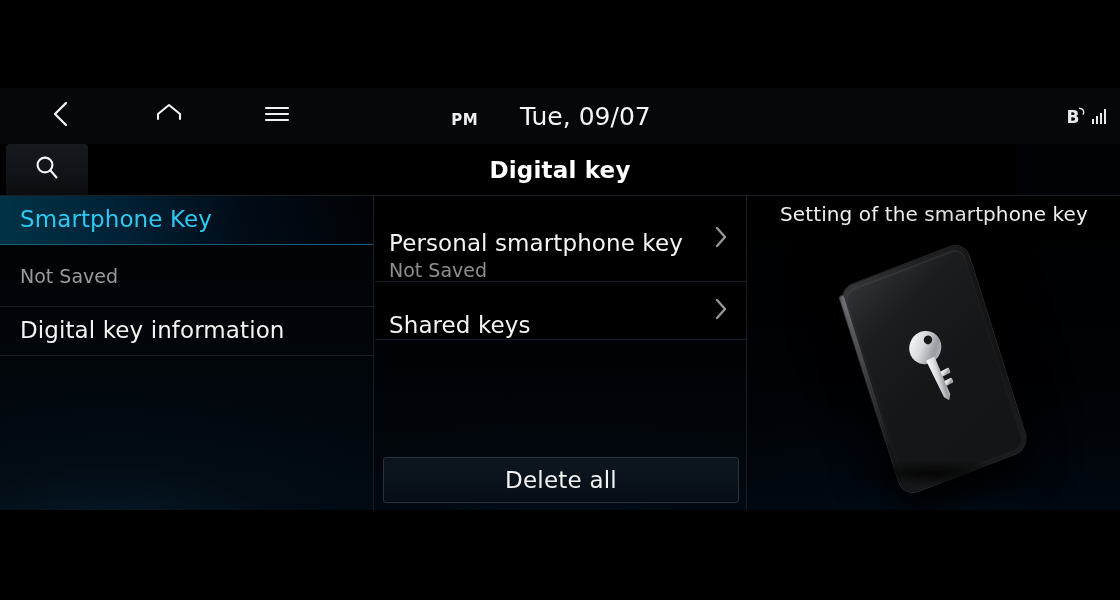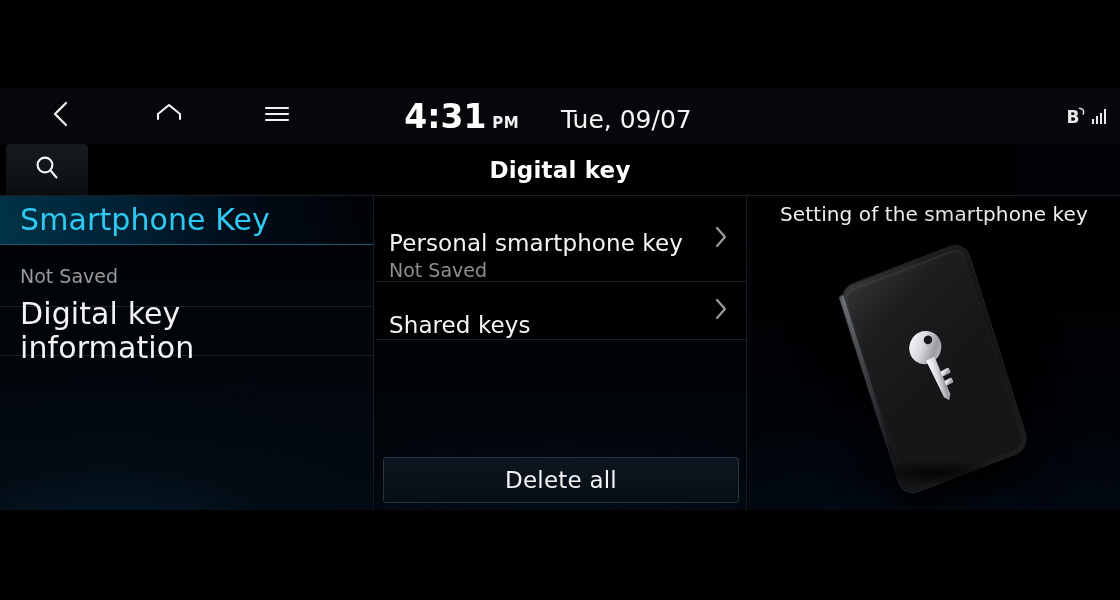--- a/index.html
+++ b/index.html
@@ -122,21 +122,21 @@
   }
   .srow {
     position:relative;
     height:49px;
     padding:0 20px;
     display:flex; flex-direction:column; justify-content:center;
     border-bottom:1px solid #1a2028;
     cursor:pointer;
   }
   .srow.two { height:62px; }
-  .srow-lab { font-size:30px; color:#f3f3f3; line-height:1.12; letter-spacing:.1px; }
+  .srow-lab { font-size:23px; color:#f3f3f3; line-height:1.12; letter-spacing:.1px; }
   .srow-sub { font-size:19px; color:#9a9a9a; line-height:1.15; margin-top:2px; }
   .srow.selected {
     background:
       linear-gradient(90deg, rgba(0,80,110,.62) 0%, rgba(0,62,100,.50) 34%, rgba(2,30,62,.30) 66%, rgba(0,6,16,.05) 100%);
     border-bottom:1px solid #1d5c78;
   }
   .srow.selected .srow-lab { color:#2ec9f0; }
 
   
   .center {
@@ -270,21 +270,20 @@
               <line x1="2" y1="4" x2="24" y2="4"></line>
               <line x1="2" y1="10" x2="24" y2="10"></line>
               <line x1="2" y1="16" x2="24" y2="16"></line>
             </g>
           </svg>
         </span>
       </div>
 
       <div class="clock">
         <div class="clock-inner">
-          <span class="clk-time">4:31</span>
           <span class="clk-ampm">PM</span>
           <span class="clk-date">Tue, 09/07</span>
         </div>
       </div>
 
       <div class="status-right">
         <span class="bt-b">B</span>
         <span class="bt-wave">
           <svg width="9" height="10" viewBox="0 0 9 10">
             <path d="M1.5 1.2 C5 1.6 6.6 4.2 5.2 7.2" fill="none" stroke="#e9e9e9" stroke-width="1.4" stroke-linecap="round"></path>

